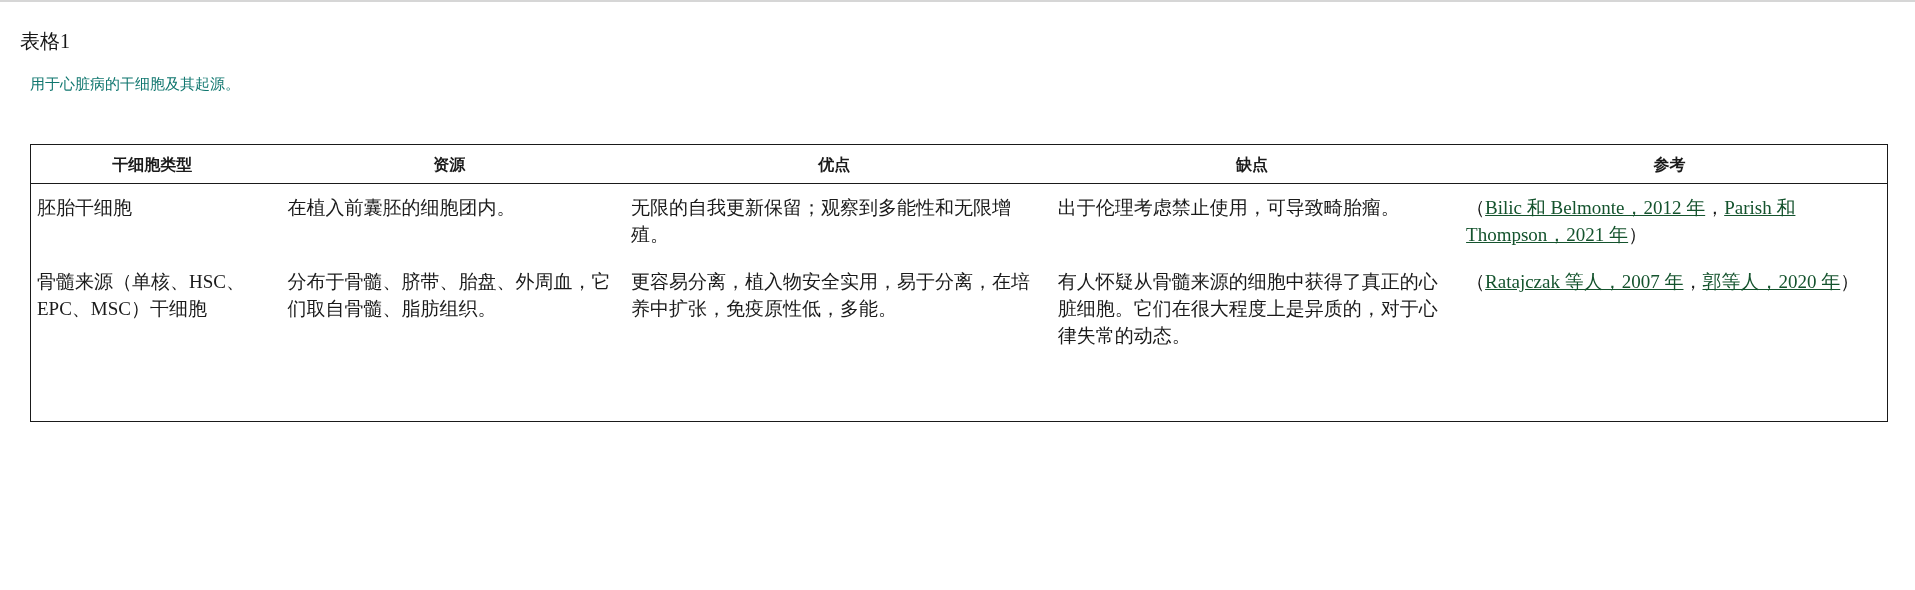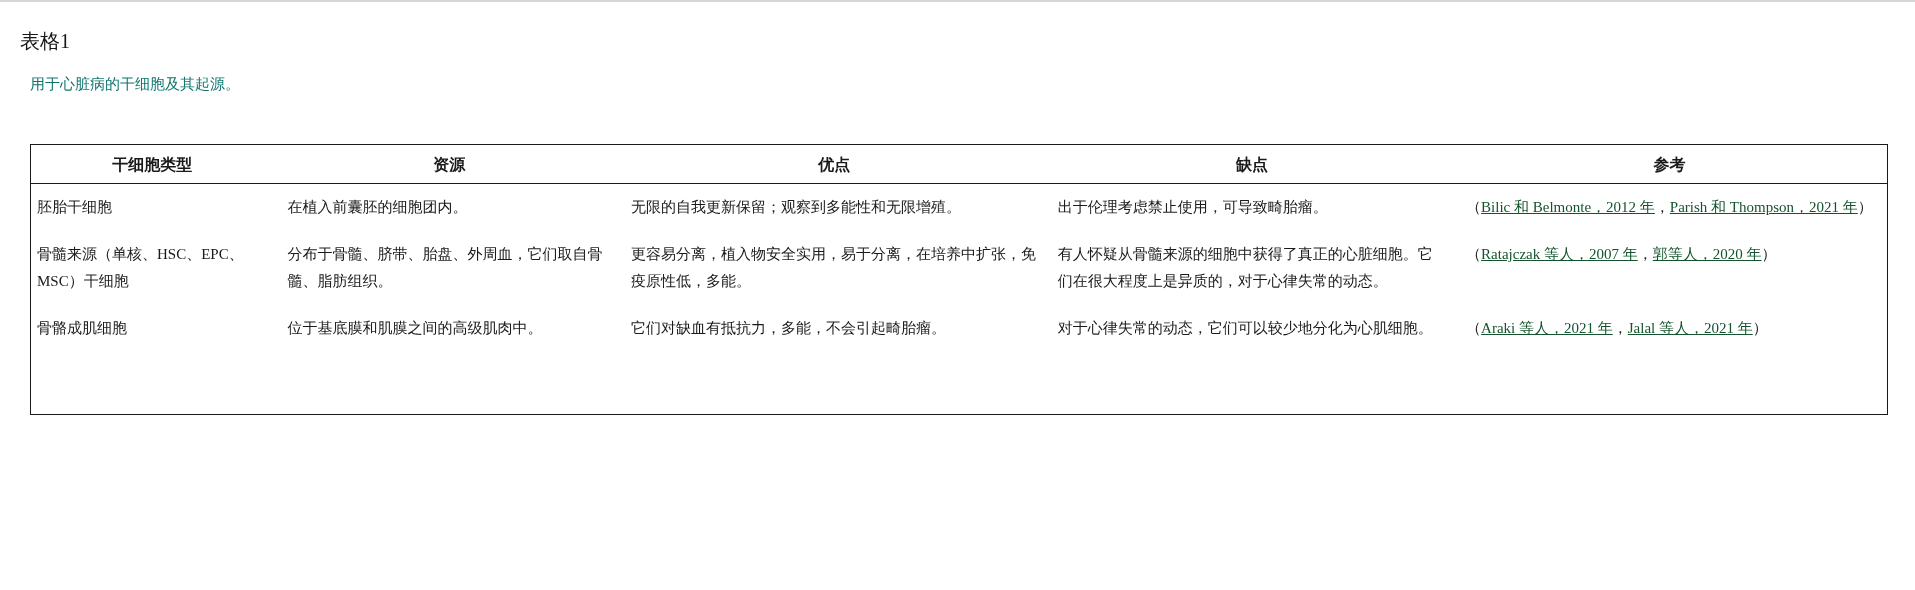--- a/index.html
+++ b/index.html
@@ -43,21 +43,21 @@
   table.stem-table th {
     font-size: 16px;
     font-weight: bold;
     text-align: center;
     vertical-align: top;
     padding: 8px 14px 6px 6px;
     line-height: 24px;
     border-bottom: 1px solid #1a1a1a;
   }
   table.stem-table td {
-    font-size: 15px;
+    font-size: 19px;
     vertical-align: top;
     padding: 10px 14px 10px 6px;
     line-height: 27px;
     word-break: break-word;
   }
   a.ref-link {
     color: #14532d;
     text-decoration: underline;
     cursor: pointer;
   }
@@ -100,22 +100,15 @@
         <td>出于伦理考虑禁止使用，可导致畸胎瘤。</td>
         <td><span class="ref-plain">（</span><a href="#" class="ref-link">Bilic 和 Belmonte，2012 年</a><span class="ref-plain">，</span><a href="#" class="ref-link">Parish 和 Thompson，2021 年</a><span class="ref-plain">）</span></td>
       </tr>
       <tr>
         <td>骨髓来源（单核、HSC、EPC、MSC）干细胞</td>
         <td>分布于骨髓、脐带、胎盘、外周血，它们取自骨髓、脂肪组织。</td>
         <td>更容易分离，植入物安全实用，易于分离，在培养中扩张，免疫原性低，多能。</td>
         <td>有人怀疑从骨髓来源的细胞中获得了真正的心脏细胞。它们在很大程度上是异质的，对于心律失常的动态。</td>
         <td><span class="ref-plain">（</span><a href="#" class="ref-link">Ratajczak 等人，2007 年</a><span class="ref-plain">，</span><a href="#" class="ref-link">郭等人，2020 年</a><span class="ref-plain">）</span></td>
       </tr>
-      <tr>
-        <td>骨骼成肌细胞</td>
-        <td>位于基底膜和肌膜之间的高级肌肉中。</td>
-        <td>它们对缺血有抵抗力，多能，不会引起畸胎瘤。</td>
-        <td>对于心律失常的动态，它们可以较少地分化为心肌细胞。</td>
-        <td><span class="ref-plain">（</span><a href="#" class="ref-link">Araki 等人，2021 年</a><span class="ref-plain">，</span><a href="#" class="ref-link">Jalal 等人，2021 年</a><span class="ref-plain">）</span></td>
-      </tr>
     </tbody>
   </table>
 </div>
 
 </body></html>

